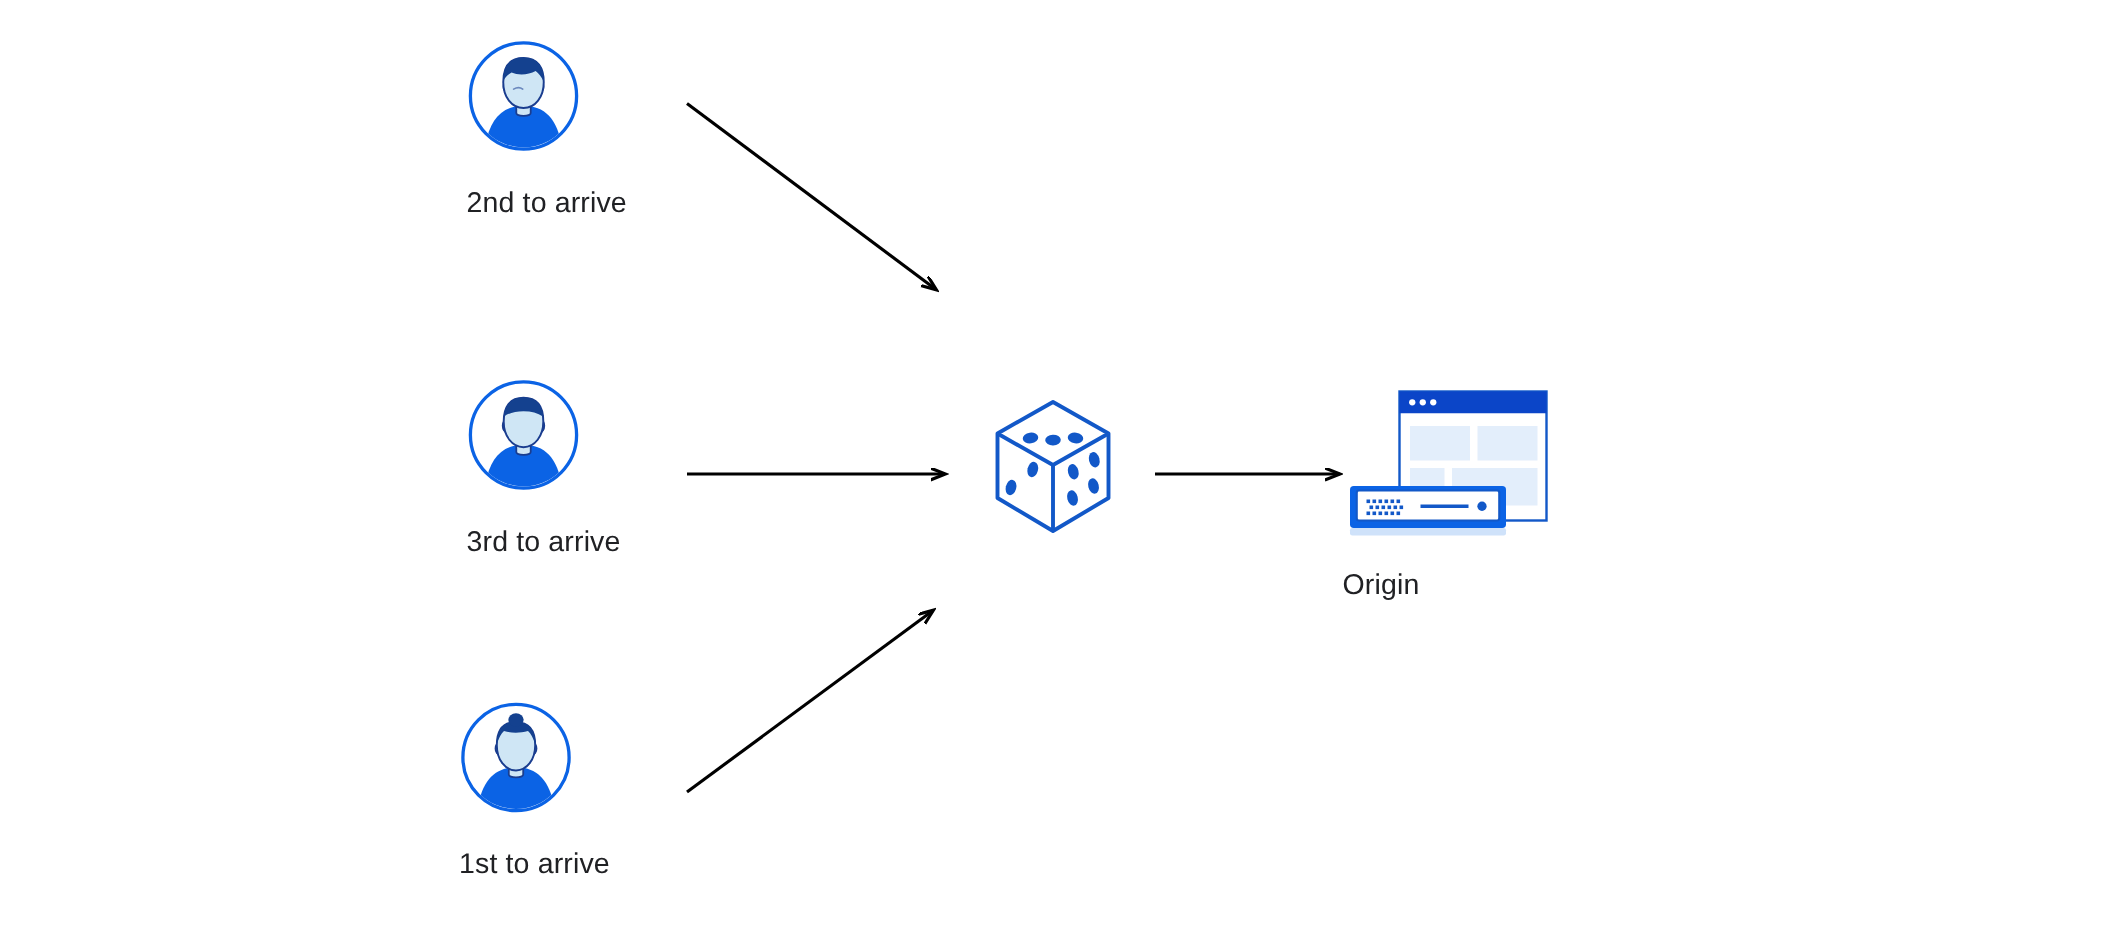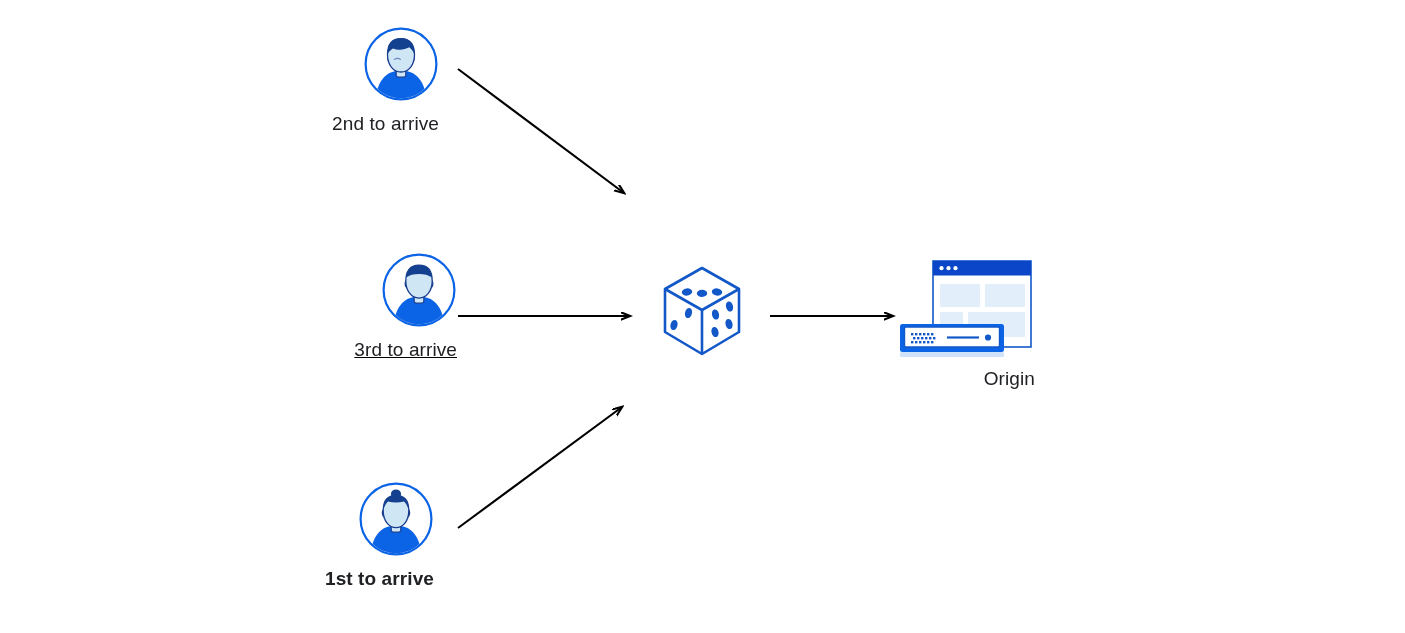--- a/index.html
+++ b/index.html
@@ -14,21 +14,22 @@
     position: relative;
     width: 1405px;
     height: 633px;
     background: #ffffff;
     overflow: hidden;
   }
   .node {
     position: absolute;
     display: flex;
     flex-direction: column;
-    align-items: flex-end;
+    align-items: flex-start;
+    gap: 12px;
   }
   .node-label {
     font-family: "Liberation Sans", sans-serif;
     font-size: 19px;
     color: #202124;
     letter-spacing: 0.1px;
     white-space: nowrap;
     text-align: center;
   }
   .icon-wrap {
@@ -81,41 +82,41 @@
           <ellipse cx="48.4" cy="31.6" rx="2.9" ry="4.2" fill="#cfe6f5" stroke="#1a3d8f" stroke-width="1.2"></ellipse>
           <path d="M38 12.6 c-9.6 0 -13.5 6.6 -13.5 16.2 c0 9.8 5.6 17.2 13.5 17.2 c7.9 0 13.5 -7.4 13.5 -17.2 c0 -9.6 -3.9 -16.2 -13.5 -16.2 Z" fill="#cfe6f5" stroke="#1a3d8f" stroke-width="1.3"></path>
           <path d="M24.6 27.9 c-0.5 -9.4 4.4 -15.6 13.4 -15.6 c9.2 0 14 6.2 13.4 15.9 c-1.6 -3.4 -3.2 -5.3 -5.3 -6.9 c-4.6 2.6 -11.2 3.1 -16.1 1.1 c-2.5 1.4 -4.3 3.3 -5.4 5.5 Z" fill="#14418f"></path>
           <path d="M31.4 33.4 c2.2 -1.3 4.4 -1.3 6.1 0" fill="none" stroke="#1a3d8f" stroke-width="1.1" stroke-linecap="round" opacity="0.55"></path>
         </g>
       </svg>
     </span>
     <span class="node-label avatar-label">2nd to arrive</span>
   </div>
 
-  <div class="node" style="left:329px; top:252px; width:128px;text-decoration:underline;">
+  <div class="node" style="left:311px; top:252px; width:128px;">
     <span class="icon-wrap">
       <svg width="76" height="76" viewBox="0 0 76 76">
         <circle cx="38" cy="38" r="35.4" fill="#ffffff" stroke="#0b63e5" stroke-width="2.2"></circle>
         <clipPath id="c3">
             <circle cx="38" cy="38" r="34.3"></circle>
           </clipPath>
         <g clip-path="url(#c3)">
           <path d="M38 44.5 C23.5 44.5 14 54 12 76 L64 76 C62 54 52.5 44.5 38 44.5 Z" fill="#0b63e5"></path>
           <path d="M33.2 39 h9.6 v10.4 c0 2.4 -9.6 2.4 -9.6 0 Z" fill="#cfe6f5" stroke="#1a3d8f" stroke-width="1.2" stroke-linejoin="round"></path>
           <ellipse cx="27.3" cy="31.8" rx="3.1" ry="4.4" fill="#cfe6f5" stroke="#1a3d8f" stroke-width="1.3"></ellipse>
           <ellipse cx="48.7" cy="31.8" rx="3.1" ry="4.4" fill="#cfe6f5" stroke="#1a3d8f" stroke-width="1.3"></ellipse>
           <path d="M38 13.2 c-9.4 0 -13.2 6.4 -13.2 15.8 c0 9.7 5.6 17.1 13.2 17.1 c7.6 0 13.2 -7.4 13.2 -17.1 c0 -9.4 -3.8 -15.8 -13.2 -15.8 Z" fill="#cfe6f5" stroke="#1a3d8f" stroke-width="1.3"></path>
           <path d="M25 25.6 c0.6 -8.3 5.6 -12.6 13 -12.6 c7.4 0 12.4 4.3 13 12.6 c-3.6 -2.4 -7.7 -3.5 -13 -3.5 c-5.3 0 -9.4 1.1 -13 3.5 Z" fill="#14418f"></path>
         </g>
       </svg>
     </span>
     <span class="node-label avatar-label">3rd to arrive</span>
   </div>
 
-  <div class="node" style="left:306px; top:481px; width:128px;font-weight:bold;">
+  <div class="node" style="left:306px; top:467px; width:128px;">
     <span class="icon-wrap">
       <svg width="76" height="76" viewBox="0 0 76 76">
         <circle cx="38" cy="38" r="35.4" fill="#ffffff" stroke="#0b63e5" stroke-width="2.2"></circle>
         <clipPath id="c1">
             <circle cx="38" cy="38" r="34.3"></circle>
           </clipPath>
         <g clip-path="url(#c1)">
           <path d="M38 44.5 C23.5 44.5 14 54 12 76 L64 76 C62 54 52.5 44.5 38 44.5 Z" fill="#0b63e5"></path>
           <path d="M33.2 39 h9.6 v10.4 c0 2.4 -9.6 2.4 -9.6 0 Z" fill="#cfe6f5" stroke="#1a3d8f" stroke-width="1.2" stroke-linejoin="round"></path>
           <ellipse cx="27.4" cy="32" rx="3" ry="4.3" fill="#cfe6f5" stroke="#1a3d8f" stroke-width="1.3"></ellipse>

